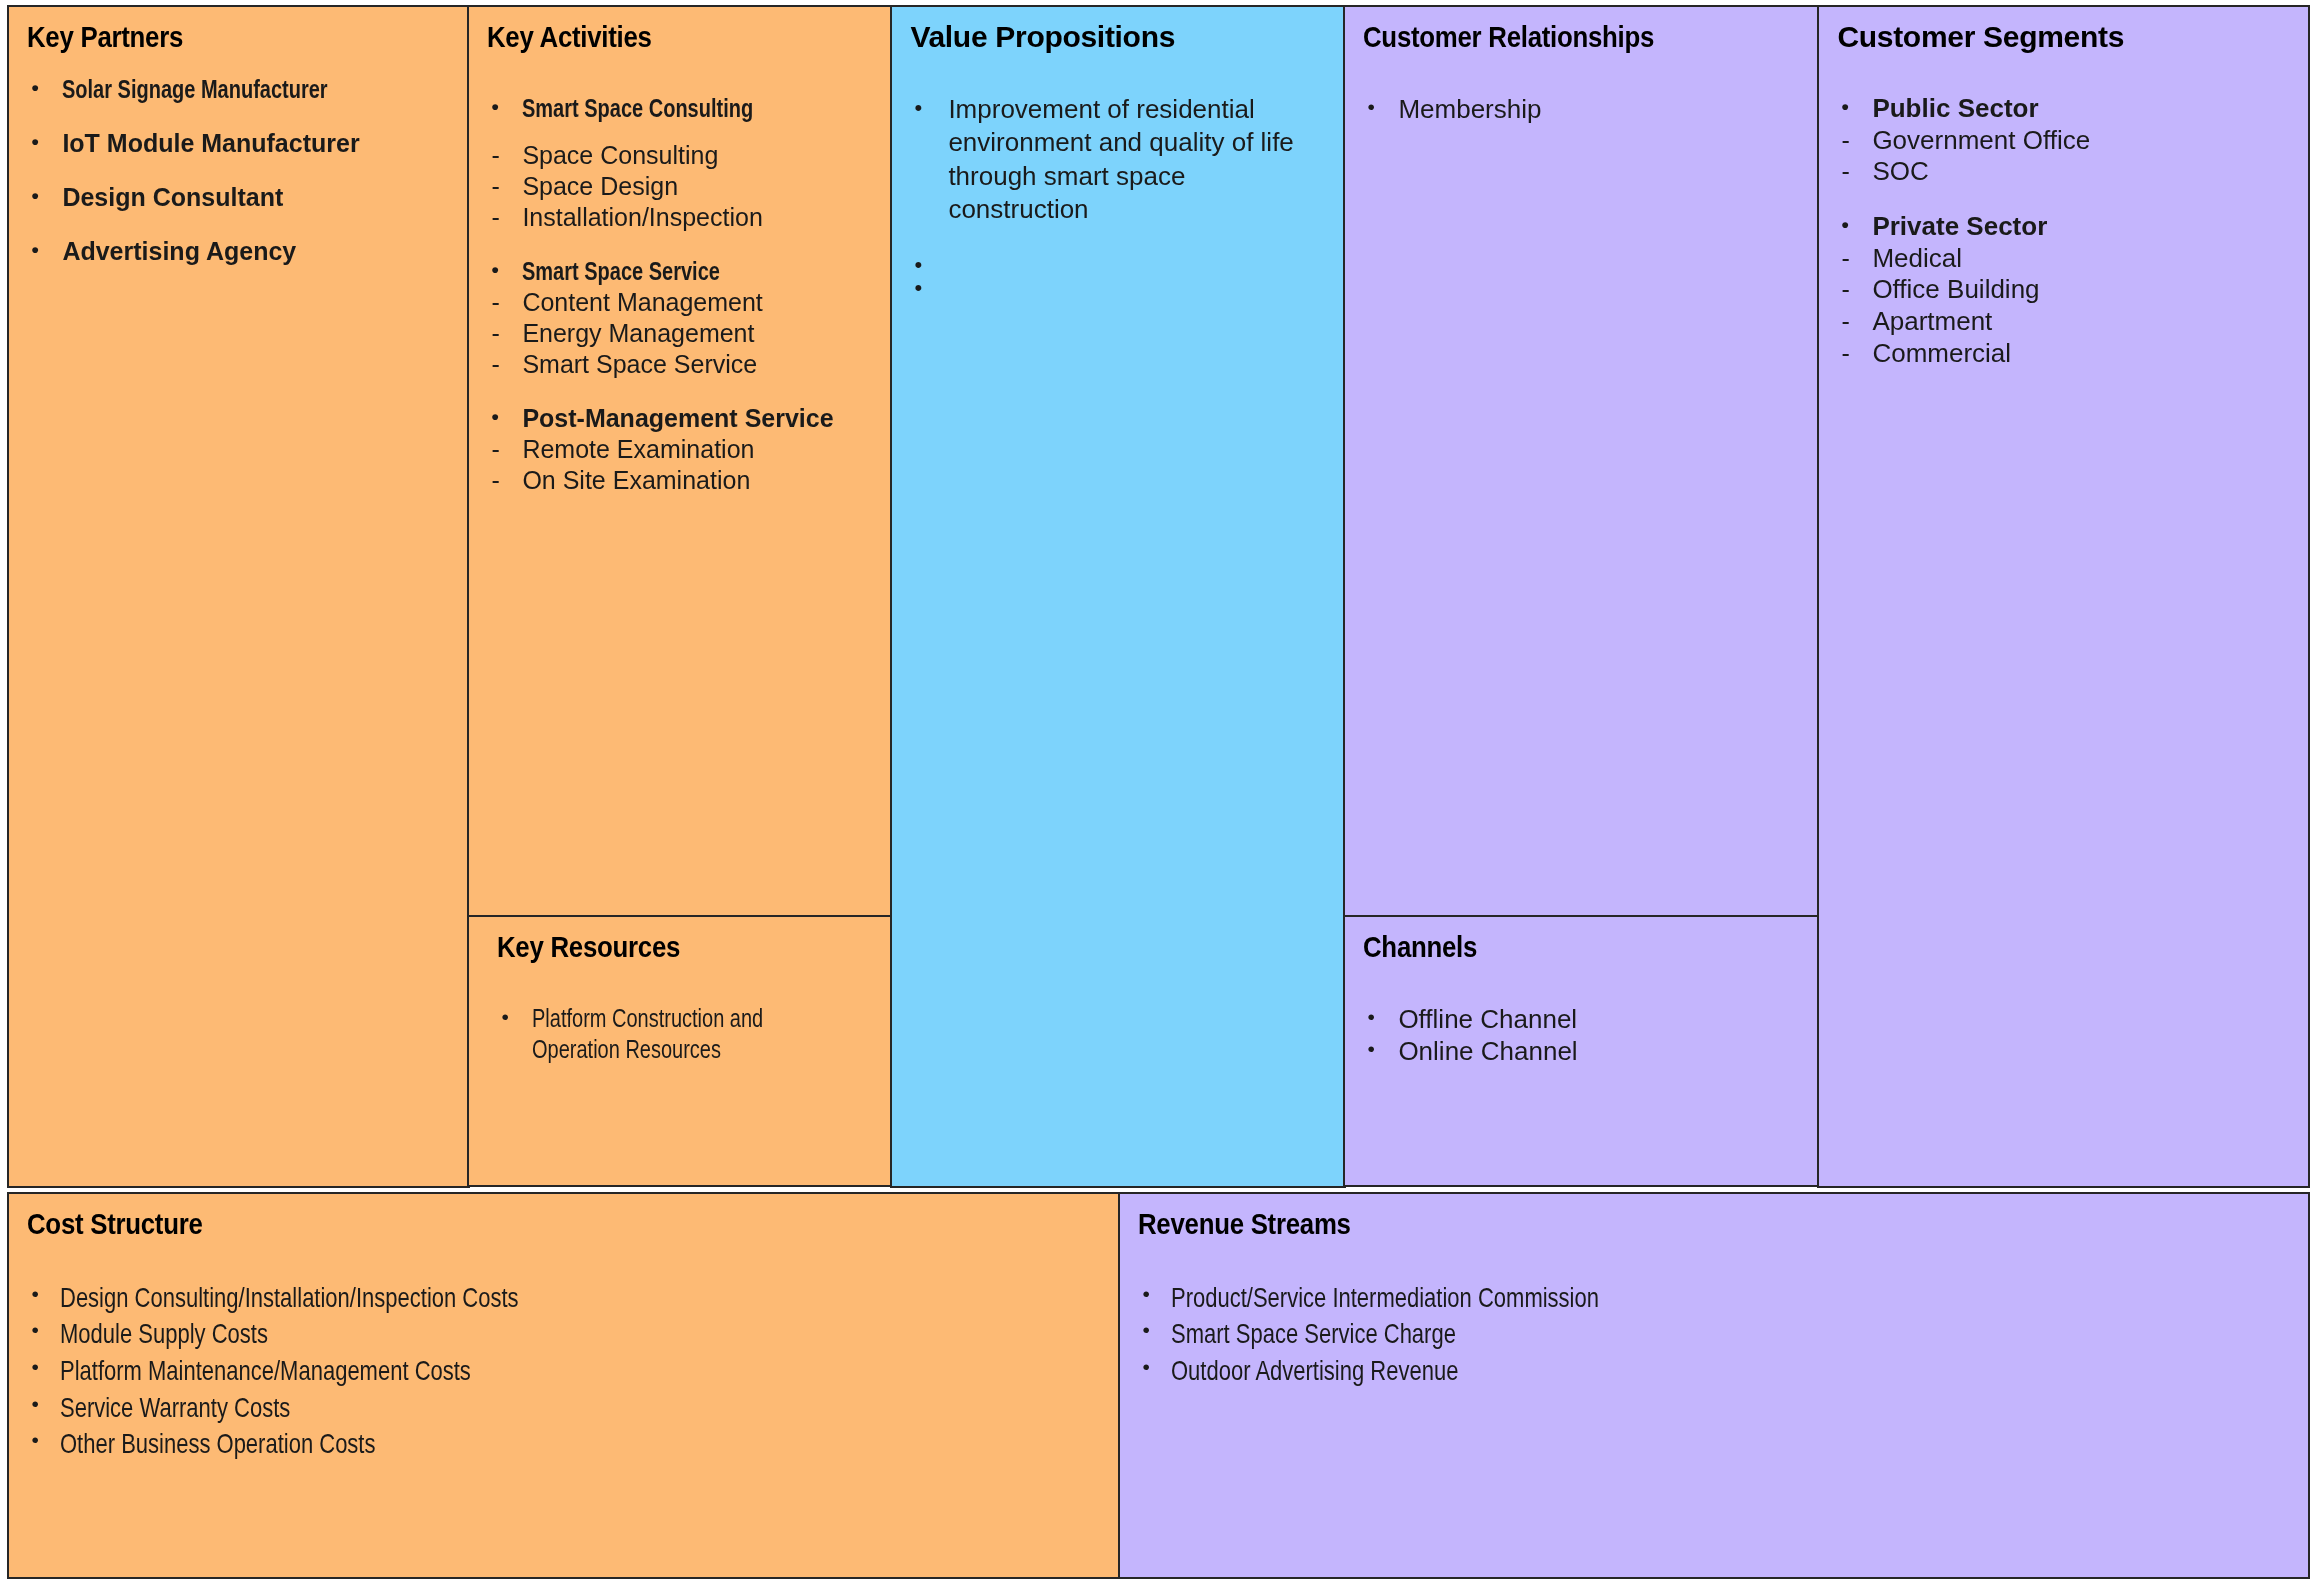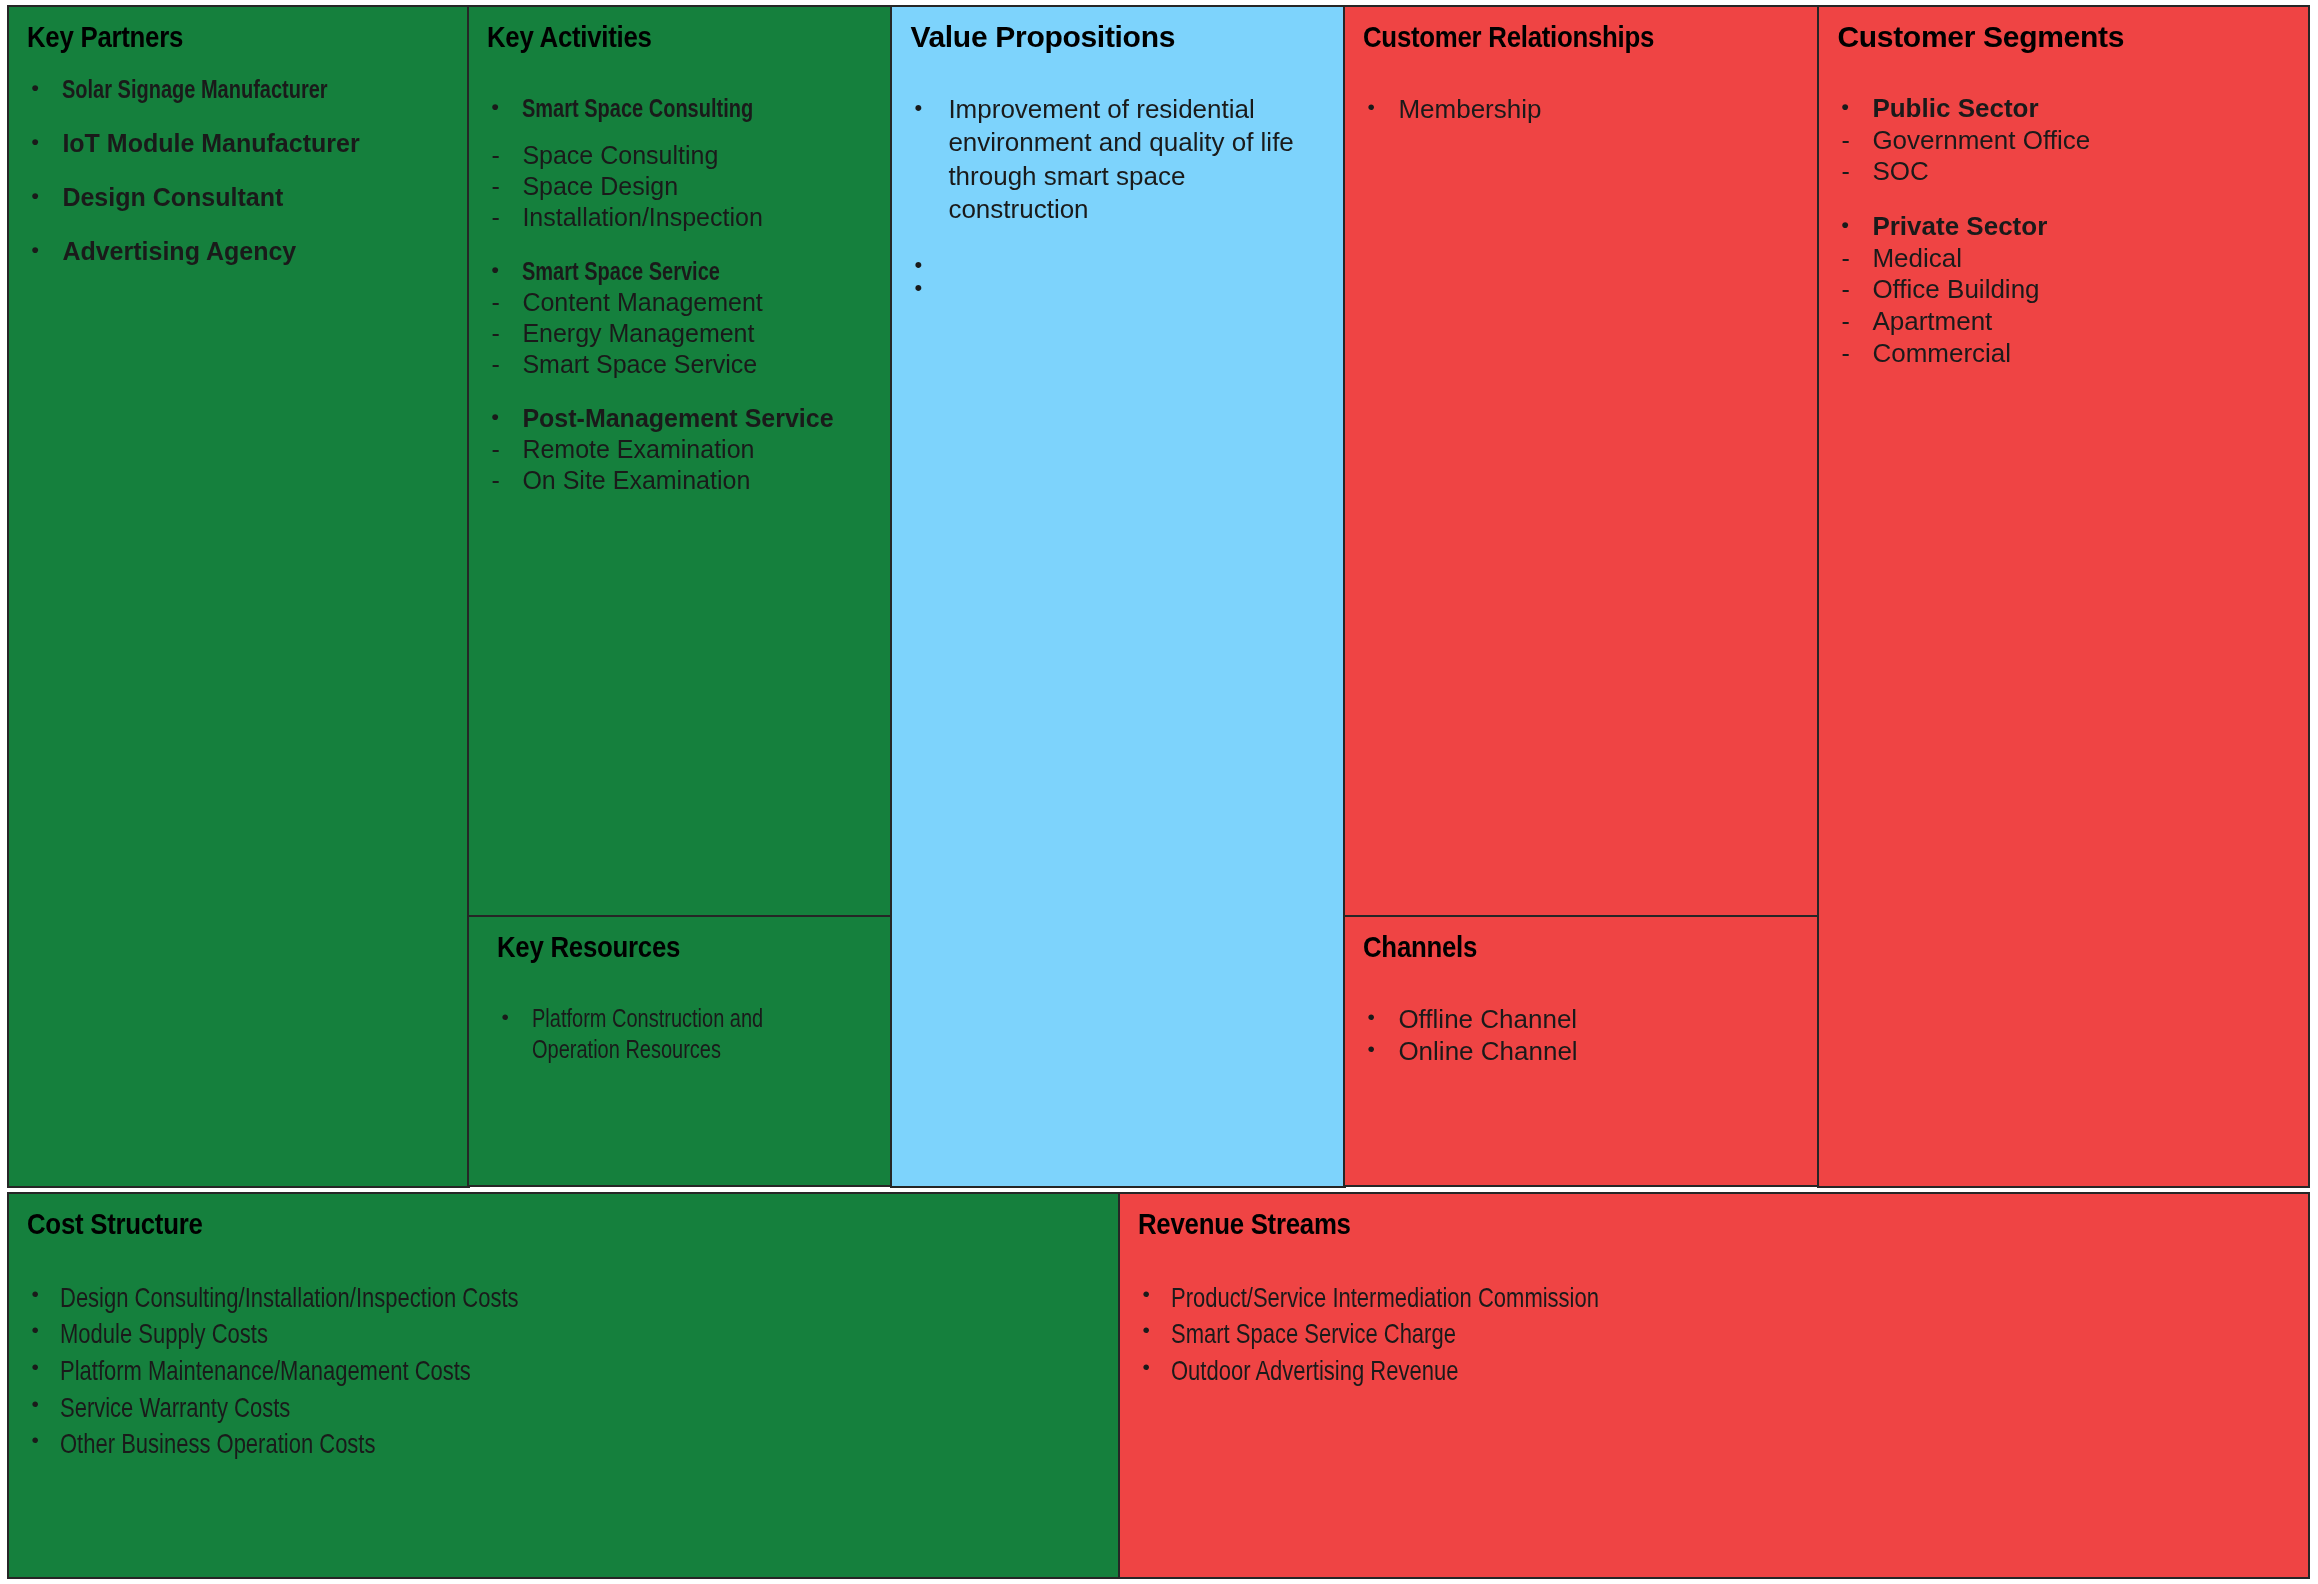--- a/index.html
+++ b/index.html
@@ -25,22 +25,22 @@
     box-sizing: border-box;
   }
 
   .cell {
     position: absolute;
     box-sizing: border-box;
     border: 2.6px solid #262626;
     padding: 13.8px 16px 10.6px 18px;
     overflow: hidden;
   }
-  .cell.blue  { background: #15803d; }
-  .cell.gray  { background: #ef4444; }
+  .cell.blue  { background: #fdba74; }
+  .cell.gray  { background: #c4b5fd; }
   .cell.white { background: #7dd3fc; }
 
   
   .head {
     font-weight: bold;
     font-size: 30px;
     line-height: 1.05;
     letter-spacing: -0.3px;
     margin: 0 0 5.3px 0;
     color: #000000;

